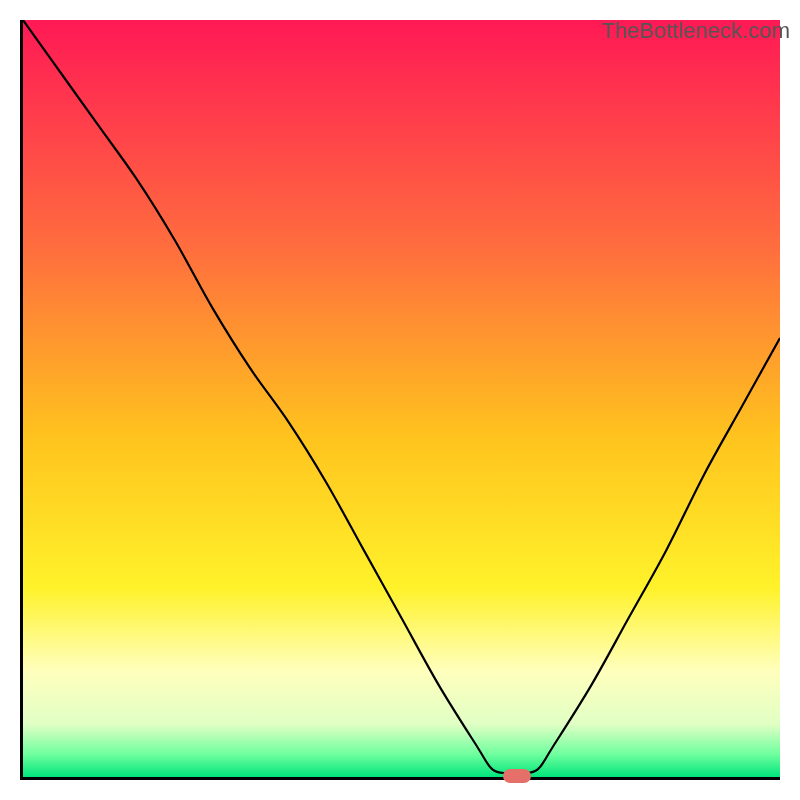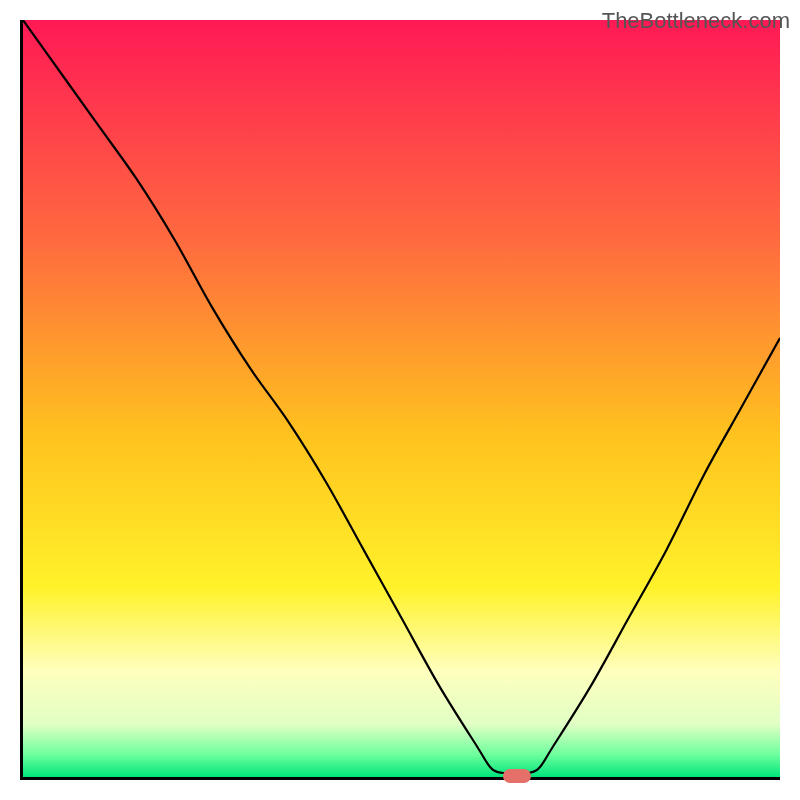--- a/index.html
+++ b/index.html
@@ -5,21 +5,21 @@
   * { margin: 0; padding: 0; box-sizing: border-box; }
   body {
     width: 800px;
     height: 800px;
     background: #ffffff;
     position: relative;
     font-family: Arial, sans-serif;
   }
   .watermark {
     position: absolute;
-    top: 8px;
+    top: 18px;
     right: 10px;
     color: #555555;
     font-size: 22px;
     font-weight: 500;
     z-index: 10;
   }
   .chart-area {
     position: absolute;
     top: 20px;
     left: 20px;

